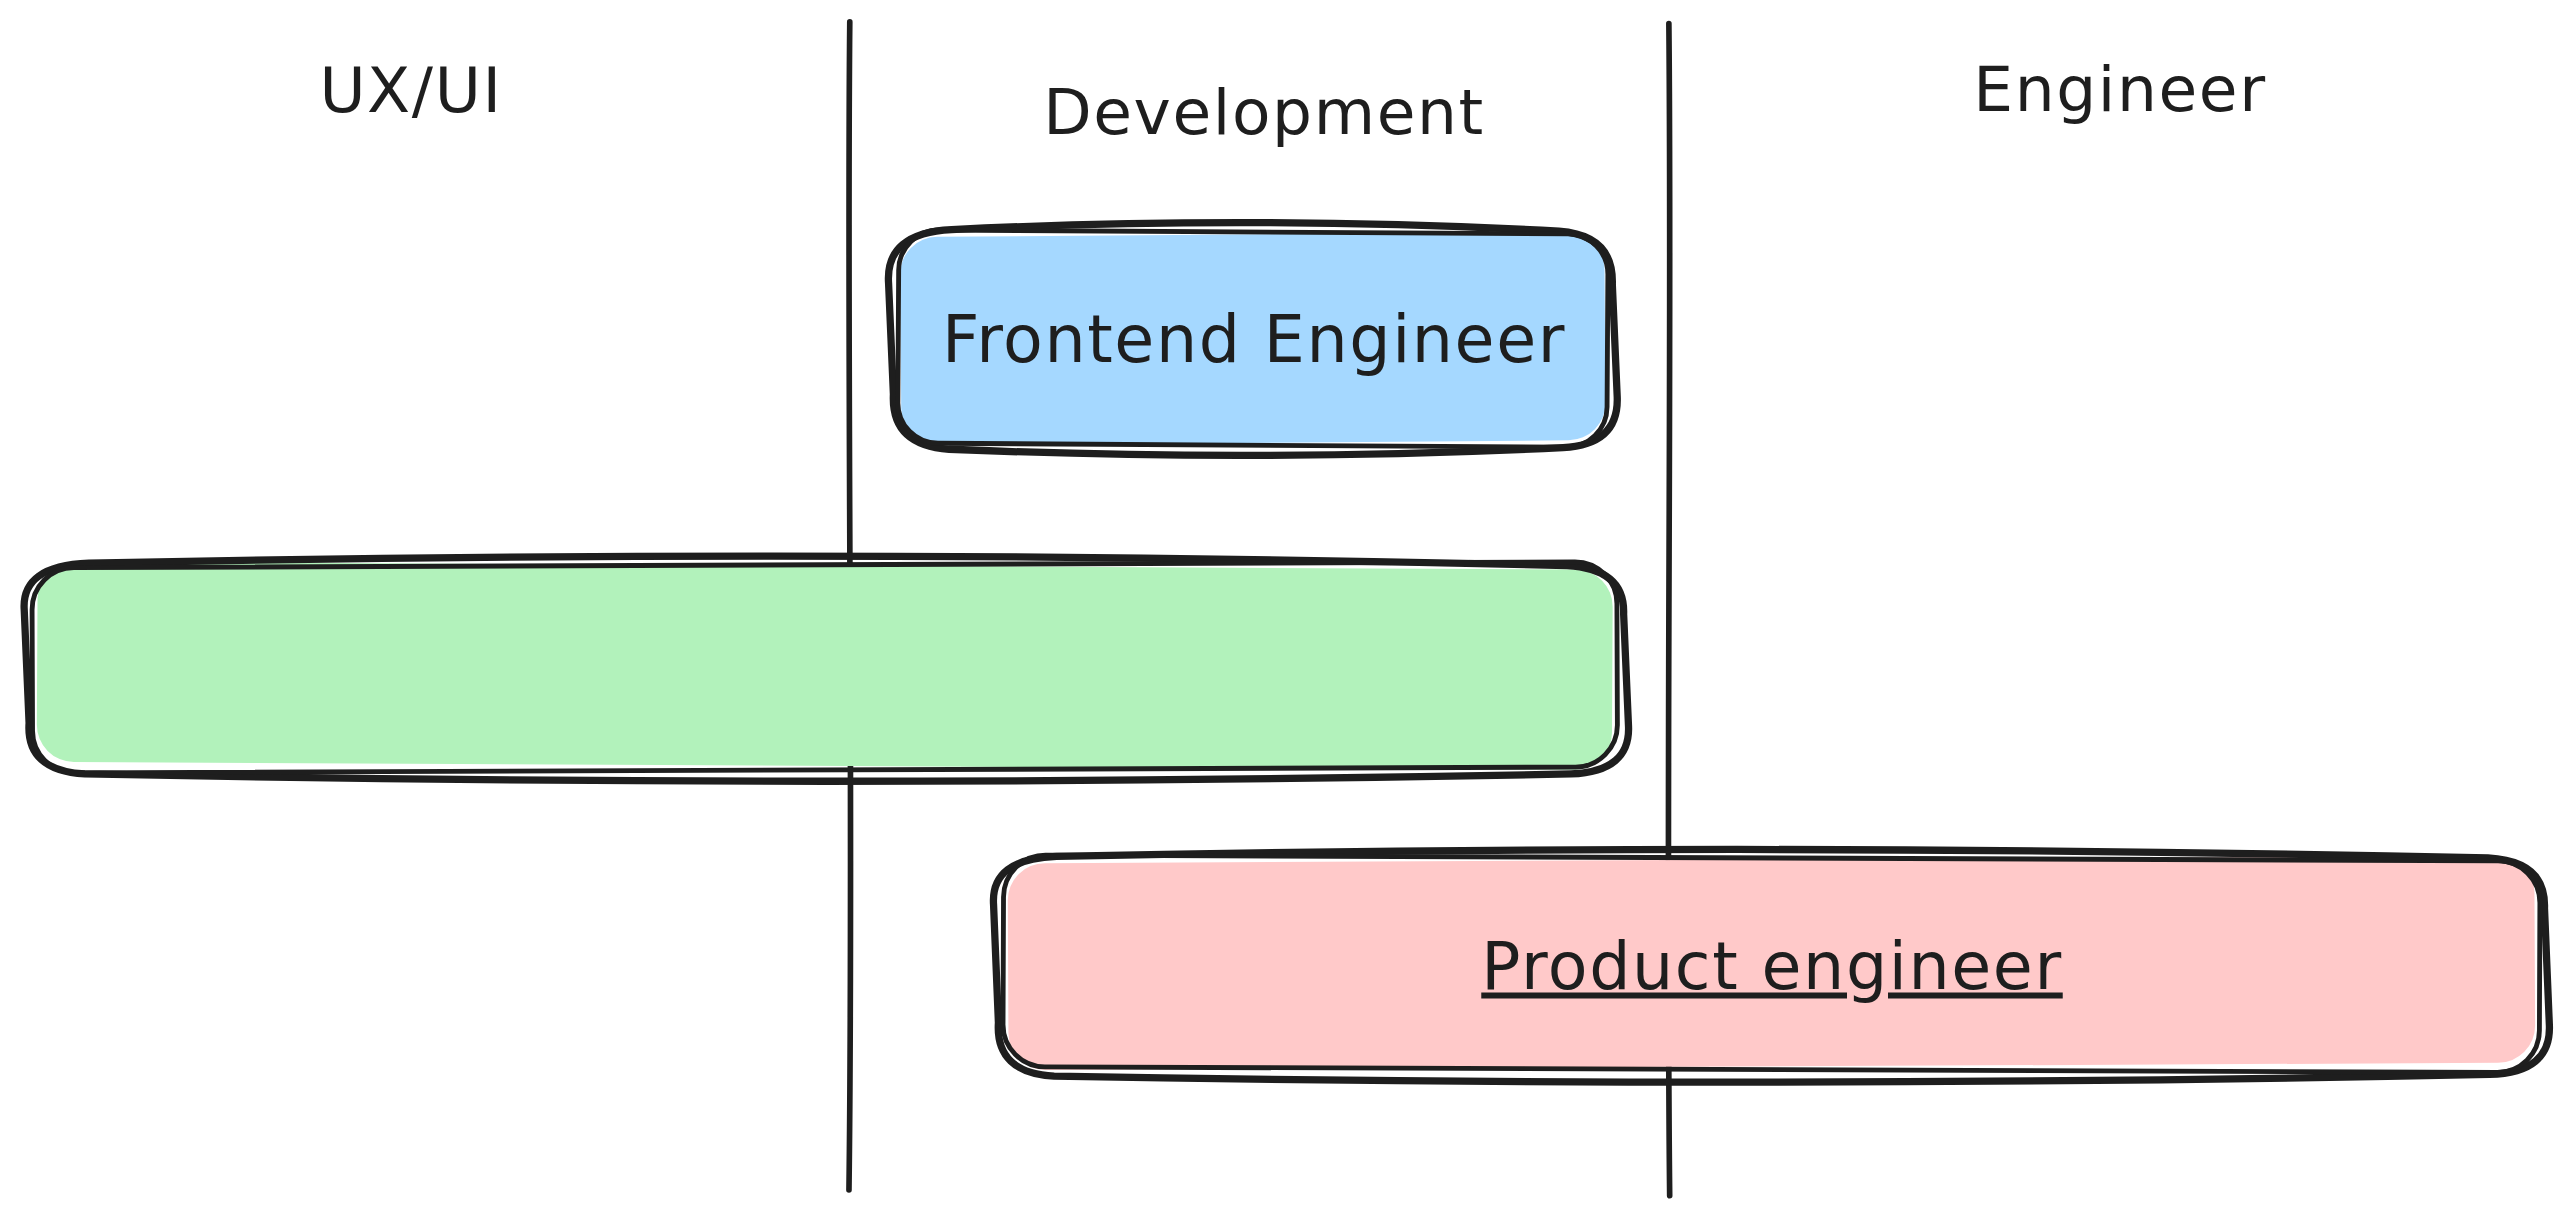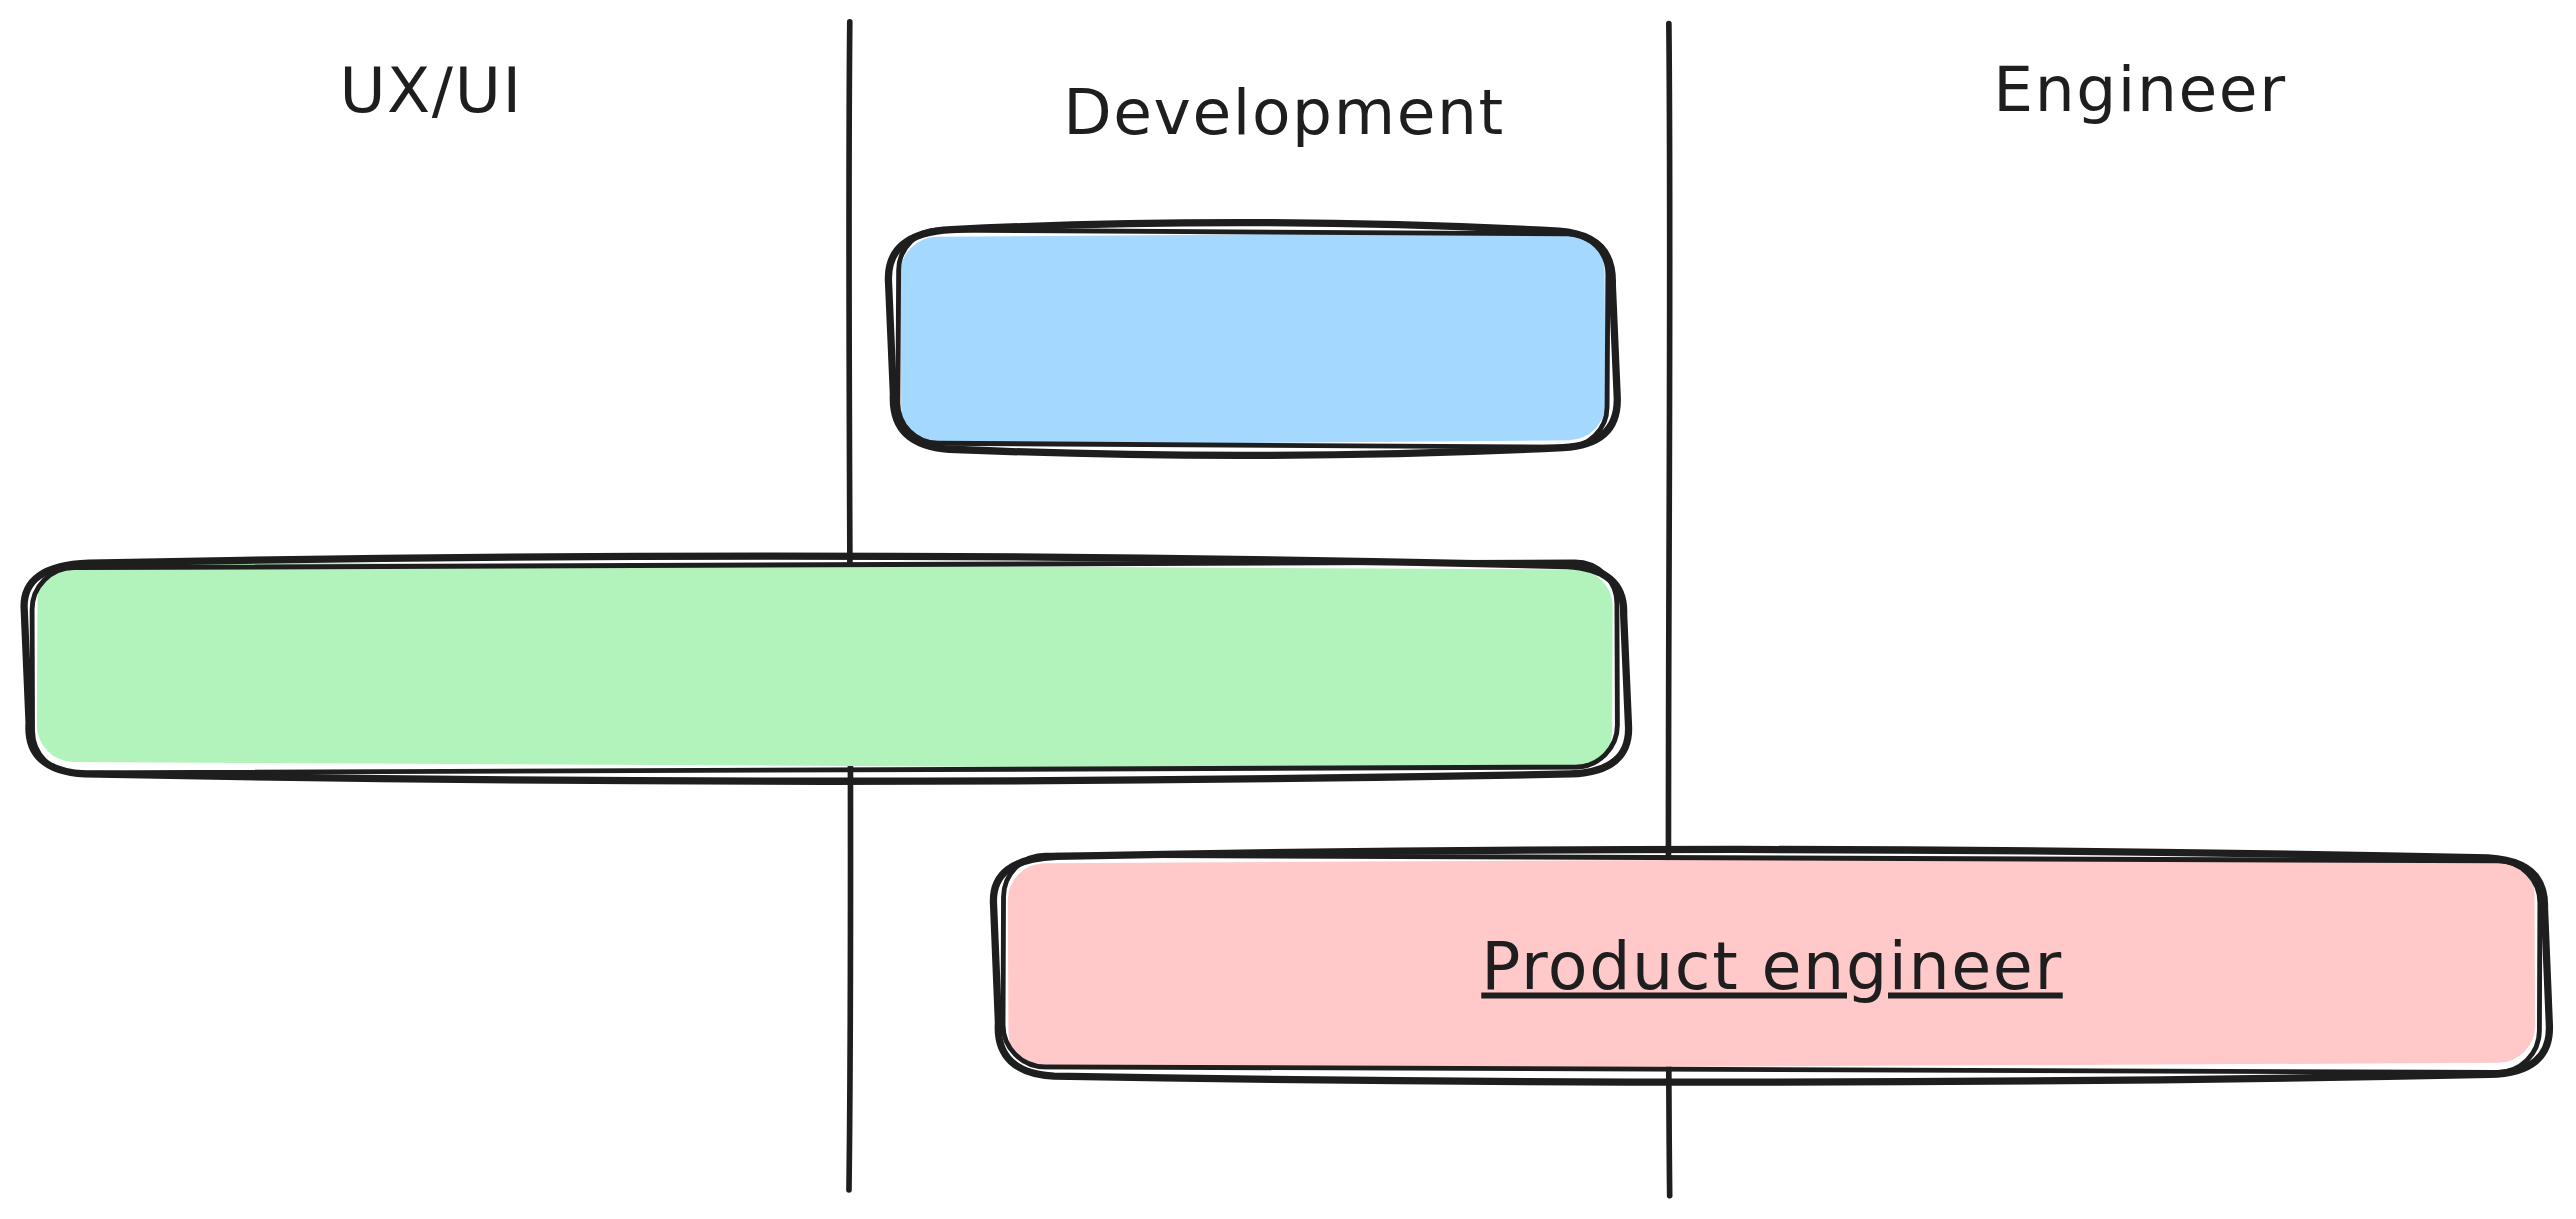--- a/index.html
+++ b/index.html
@@ -25,21 +25,20 @@
   .label {
     position: absolute;
     transform: translate(-50%, -50%);
     white-space: nowrap;
     color: #1e1e1e;
     letter-spacing: 1.6px;
     font-weight: 500;
   }
   .col-label {
     font-size: 63px;
-    margin-left: 20px;
   }
   .box-label {
     font-size: 65px;
   }
   
   .col-label.uxui        { left: 411px;  top: 90px; }
   .col-label.development { left: 1264px; top: 112px; }
   .col-label.product     { left: 2120px; top: 89px; }
   
   .box-label.frontend { left: 1254px; top: 339px; }
@@ -78,16 +77,17 @@
                Q 3159 1328 3082 1330 Q 2200 1348 1305 1332 Q 1232 1328 1236 1266
                L 1230 1120 Q 1226 1063 1308 1060 Z" fill="none" stroke-width="9" stroke-linejoin="round" stroke="#1e1e1e"></path>
       <rect x="1242" y="1062" width="1902" height="262" rx="52" fill="none" stroke-width="6" transform="rotate(0.22 2194 1195)" stroke="#1e1e1e"></rect>
     </g>
   </svg>
 
   <div class="label col-label uxui">UX/UI</div>
   <div class="label col-label development">Development</div>
   <div class="label col-label product">Engineer</div>
 
+  <div class="label box-label frontend">Frontend Engineer</div>
   <div class="label box-label prodeng">Product engineer</div>
 
 </div>
 
 
 </body></html>

